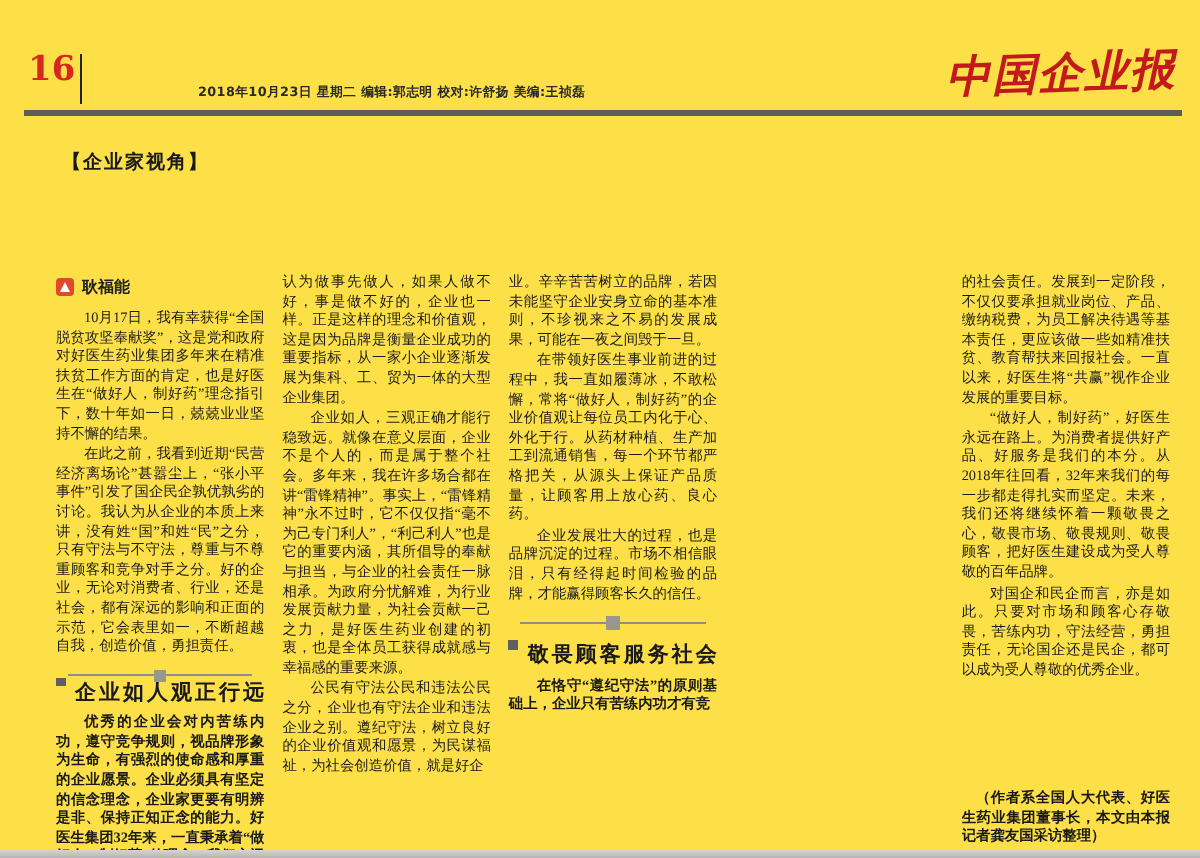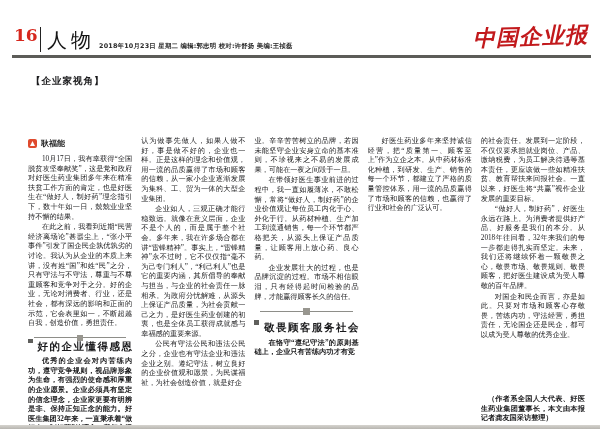--- a/index.html
+++ b/index.html
@@ -1,16 +1,16 @@
 <!DOCTYPE html>
 <html><head>
 <meta charset="utf-8">
 <style>
   html,body{margin:0;padding:0;background:#e9e8e4;}
-  .page{position:relative;width:600px;height:429px;background:#ffffff;overflow:hidden;
+  .page{position:relative;width:600px;height:429px;background:#fde047;overflow:hidden;
         font-family:"DejaVu Sans",sans-serif;color:#1a1a1c;margin:0 auto;}
   
   .header{position:absolute;left:13px;top:25px;right:10px;height:29px;}
   .pageno{position:absolute;left:1px;top:0;font-size:17px;font-weight:bold;color:#d6281e;
           font-family:"DejaVu Serif",serif;}
   .vrule{position:absolute;left:27px;top:2px;width:1px;height:25px;background:#222;}
   .section{position:absolute;left:34px;top:2px;font-size:20px;letter-spacing:4px;color:#151515;}
   .dateline{position:absolute;left:86px;bottom:3px;font-size:6.4px;font-weight:bold;color:#2a2a2a;
             letter-spacing:.2px;white-space:nowrap;}
   .masthead{position:absolute;right:2px;top:-3px;font-size:22px;font-weight:bold;font-style:italic;
@@ -45,21 +45,20 @@
                  background:linear-gradient(#d6d4cf,#b7b5b0);}
 </style>
 </head>
 <body>
 
 <div class="page">
 
   <div class="header">
     <div class="pageno">16</div>
     <div class="vrule"></div>
-    <div class="section">人物</div>
     <div class="dateline">2018年10月23日 星期二 编辑:郭志明 校对:许舒扬 美编:王祯磊</div>
     <div class="masthead">中国企业报</div>
   </div>
   <div class="rule"></div>
 
   <div class="kicker">【企业家视角】</div>
 
   <div class="cols">
       <div class="col">
         <div class="byline">
@@ -67,41 +66,40 @@
             <span class="ig"></span>
           </span>
           <span class="byline-name">耿福能</span>
         </div>
         <p class="body-p indent">10月17日，我有幸获得“全国脱贫攻坚奉献奖”，这是党和政府对好医生药业集团多年来在精准扶贫工作方面的肯定，也是好医生在“做好人，制好药”理念指引下，数十年如一日，兢兢业业坚持不懈的结果。</p>
         <p class="body-p indent">在此之前，我看到近期“民营经济离场论”甚嚣尘上，“张小平事件”引发了国企民企孰优孰劣的讨论。我认为从企业的本质上来讲，没有姓“国”和姓“民”之分，只有守法与不守法，尊重与不尊重顾客和竞争对手之分。好的企业，无论对消费者、行业，还是社会，都有深远的影响和正面的示范，它会表里如一，不断超越自我，创造价值，勇担责任。</p>
         <div class="divider">
           <span class="line"></span>
           <span class="dsq"></span>
         </div>
-        <div class="subhead"><span class="sq"></span><span>好的企业懂得感恩</span></div>
+        <div class="subhead"><span class="sq"></span><span>企业如人观正行远</span></div>
         <p class="body-p lead indent">优秀的企业会对内苦练内功，遵守竞争规则，视品牌形象为生命，有强烈的使命感和厚重的企业愿景。企业必须具有坚定的信念理念，企业家更要有明辨是非、保持正知正念的能力。好医生集团32年来，一直秉承着“做好人，制好药”的理念，我们永远</p>
       </div>
       <div class="col">
-        <p class="body-p">认为做事先做人，如果人做不好，事是做不好的，企业也一样。正是这样的理念和价值观，用一流的品质赢得了市场和顾客的信赖，从一家小企业逐渐发展为集科、工、贸为一体的大型企业集团。</p>
-        <p class="body-p indent">企业如人，三观正确才能行稳致远。就像在意义层面，企业不是个人的，而是属于整个社会。多年来，我在许多场合都在讲“雷锋精神”。事实上，“雷锋精神”永不过时，它不仅仅指“毫不为己专门利人”，“利己利人”也是它的重要内涵，其所倡导的奉献与担当，与企业的社会责任一脉相承。为政府分忧解难，从源头上保证产品质量，为社会贡献一己之力，是好医生药业创建的初衷，也是全体员工获得成就感与幸福感的重要来源。</p>
+        <p class="body-p">认为做事先做人，如果人做不好，事是做不好的，企业也一样。正是这样的理念和价值观，这是因为品牌是衡量企业成功的重要指标，从一家小企业逐渐发展为集科、工、贸为一体的大型企业集团。</p>
+        <p class="body-p indent">企业如人，三观正确才能行稳致远。就像在意义层面，企业不是个人的，而是属于整个社会。多年来，我在许多场合都在讲“雷锋精神”。事实上，“雷锋精神”永不过时，它不仅仅指“毫不为己专门利人”，“利己利人”也是它的重要内涵，其所倡导的奉献与担当，与企业的社会责任一脉相承。为政府分忧解难，为行业发展贡献力量，为社会贡献一己之力，是好医生药业创建的初衷，也是全体员工获得成就感与幸福感的重要来源。</p>
         <p class="body-p indent">公民有守法公民和违法公民之分，企业也有守法企业和违法企业之别。遵纪守法，树立良好的企业价值观和愿景，为民谋福祉，为社会创造价值，就是好企</p>
       </div>
       <div class="col">
         <p class="body-p">业。辛辛苦苦树立的品牌，若因未能坚守企业安身立命的基本准则，不珍视来之不易的发展成果，可能在一夜之间毁于一旦。</p>
         <p class="body-p indent">在带领好医生事业前进的过程中，我一直如履薄冰，不敢松懈，常将“做好人，制好药”的企业价值观让每位员工内化于心、外化于行。从药材种植、生产加工到流通销售，每一个环节都严格把关，从源头上保证产品质量，让顾客用上放心药、良心药。</p>
         <p class="body-p indent">企业发展壮大的过程，也是品牌沉淀的过程。市场不相信眼泪，只有经得起时间检验的品牌，才能赢得顾客长久的信任。</p>
         <div class="divider">
           <span class="line"></span>
           <span class="dsq"></span>
         </div>
         <div class="subhead"><span class="sq"></span><span>敬畏顾客服务社会</span></div>
         <p class="body-p lead indent">在恪守“遵纪守法”的原则基础上，企业只有苦练内功才有竞</p>
       </div>
       <div class="col">
-        <p class="body-p indent">好医生药业多年来坚持诚信经营，把“质量第一、顾客至上”作为立企之本。从中药材标准化种植，到研发、生产、销售的每一个环节，都建立了严格的质量管控体系，用一流的品质赢得了市场和顾客的信赖，也赢得了行业和社会的广泛认可。</p>
       </div>
       <div class="col">
         <p class="body-p">的社会责任。发展到一定阶段，不仅仅要承担就业岗位、产品、缴纳税费，为员工解决待遇等基本责任，更应该做一些如精准扶贫、教育帮扶来回报社会。一直以来，好医生将“共赢”视作企业发展的重要目标。</p>
         <p class="body-p indent">“做好人，制好药”，好医生永远在路上。为消费者提供好产品、好服务是我们的本分。从2018年往回看，32年来我们的每一步都走得扎实而坚定。未来，我们还将继续怀着一颗敬畏之心，敬畏市场、敬畏规则、敬畏顾客，把好医生建设成为受人尊敬的百年品牌。</p>
         <p class="body-p indent">对国企和民企而言，亦是如此。只要对市场和顾客心存敬畏，苦练内功，守法经营，勇担责任，无论国企还是民企，都可以成为受人尊敬的优秀企业。</p>
         <p class="body-p caption">（作者系全国人大代表、好医生药业集团董事长，本文由本报记者龚友国采访整理）</p>
       </div>
     </div>
 
   <div class="bottom-shadow"></div>

